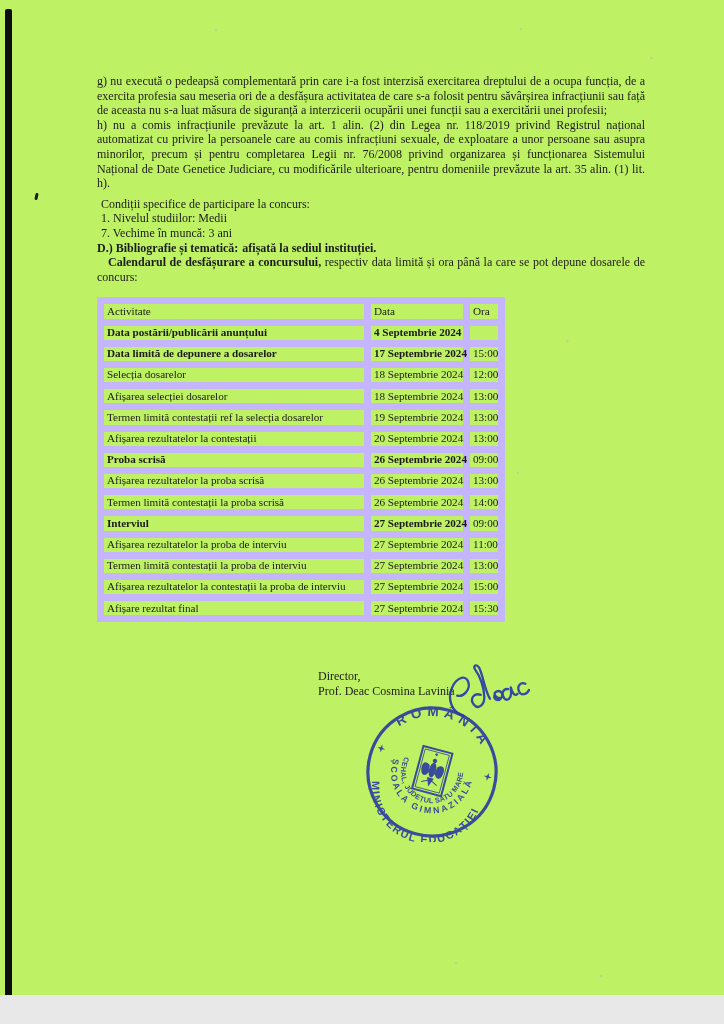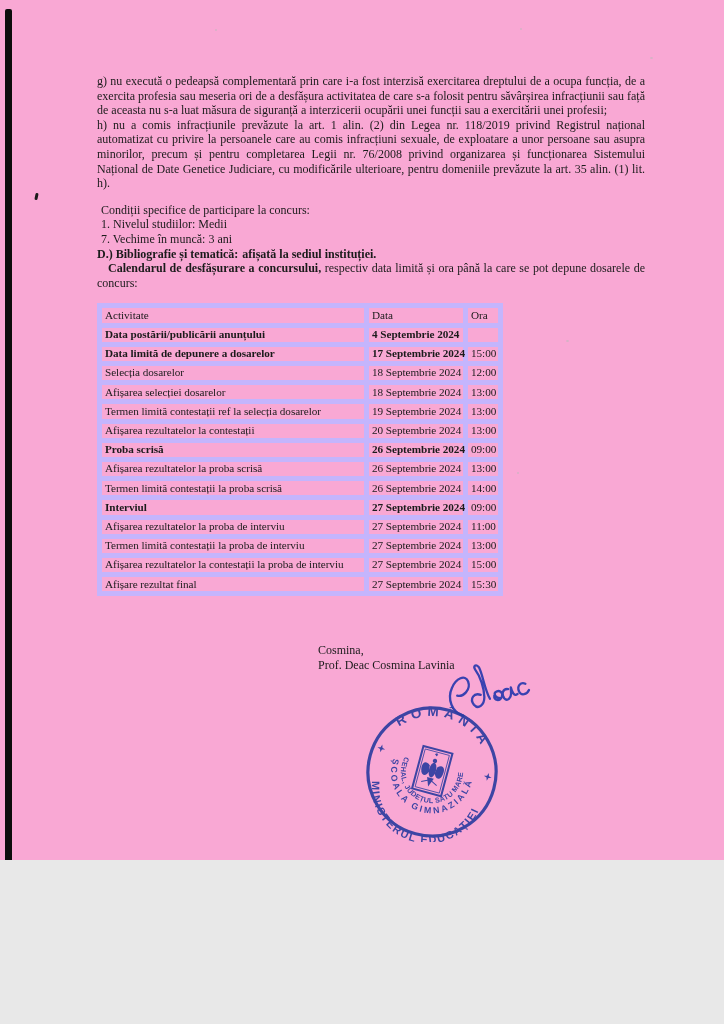--- a/index.html
+++ b/index.html
@@ -1,37 +1,37 @@
 <!DOCTYPE html>
 <html><head>
 <meta charset="utf-8">
 <title>Document</title>
 <style>
   html,body{margin:0;padding:0;background:#e8e8e8;}
-  .page{position:relative;width:724px;height:860px;background:#f9a8d4;overflow:hidden;
+  .page{position:relative;width:724px;height:995px;background:#bef264;overflow:hidden;
         font-family:"Liberation Serif","DejaVu Serif",serif;color:#1b1b1b;}
   
   .scan-strip{position:absolute;left:5px;top:9px;width:7px;height:1002px;background:#0d0d0d;border-radius:2px;}
   .scan-bottom{position:absolute;left:0;top:1010px;width:724px;height:2px;background:#c2c2c2;opacity:.6;}
   .ink-dot{position:absolute;left:35px;top:193px;width:3px;height:7px;background:#1c1c1c;border-radius:2px;transform:rotate(12deg);}
   .speck{position:absolute;border-radius:50%;background:#b9b9b9;opacity:.55;}
 
   .doc{position:absolute;left:97px;top:74px;width:548px;font-size:12px;line-height:14.6px;}
   .doc p{margin:0;}
   .justify{text-align:justify;}
-  .conditions{margin-top:12px;padding-left:4px;}
+  .conditions{margin-top:6px;padding-left:4px;}
   .biblio{margin-top:26px;}
   .biblio .lead{font-weight:700;}
   .biblio .rest{padding-left:4px;font-weight:bold;}
   .cal-intro{margin-top:24px;text-align:justify;}
   .cal-intro .lead{font-weight:700;margin-left:11px;}
 
   table.cal{border-collapse:collapse;table-layout:fixed;width:401px;margin-top:13px;
             font-size:11.2px;line-height:13.2px;letter-spacing:-0.05px;}
-  table.cal th,table.cal td{border:5px solid #c4b5fd;padding:0.5px 2px 0.5px 3px;
+  table.cal th,table.cal td{border:7px solid #c4b5fd;padding:0.5px 2px 0.5px 3px;
             text-align:left;font-weight:400;white-space:nowrap;vertical-align:middle;}
   table.cal{border-top:2px solid #2b2b2b;}
   table.cal tr.b td:nth-child(1),table.cal tr.b td:nth-child(2){font-weight:700;}
 
   .sig{margin-top:47px;margin-left:221px;line-height:15px;}
 
   .autograph{position:absolute;left:438px;top:659px;width:100px;height:64px;filter:blur(0.3px);}
   .stamp{position:absolute;left:362px;top:702px;width:140px;height:140px;filter:blur(0.35px);opacity:.92;}
   .stamp text{font-family:"Liberation Sans","DejaVu Sans",sans-serif;fill:#2e3da0;}
   .stamp .ln{stroke:#2e3da0;fill:none;}
@@ -152,21 +152,21 @@
           </tr>
           <tr>
             <td>Afișare rezultat final</td>
             <td>27 Septembrie 2024</td>
             <td>15:30</td>
           </tr>
         </tbody>
     </table>
 
     <div class="sig">
-      <div>Cosmina,</div>
+      <div>Director,</div>
       <div>Prof. Deac Cosmina Lavinia</div>
     </div>
   </div>
 
   <svg class="autograph" viewBox="0 0 100 64">
     <g transform="rotate(-14 50 32)" stroke="#2437ad" stroke-width="2.3" fill="none" stroke-linecap="round" stroke-linejoin="round" opacity="0.9">
       <path d="M20,50 C10,44 8,30 16,20 C22,12 32,10 33,18 C34,27 24,32 19,29"></path>
       <path d="M42,34 C36,30 30,35 33,42 C36,48 43,45 45,37 C47,28 46,16 43,9 C41,4 45,2 47,7 C49,15 47,30 50,40"></path>
       <path d="M55,38 C53,43 59,45 62,41 C65,37 61,33 57,35 C55,36 55,41 61,42"></path>
       <path d="M70,35 C65,33 62,38 64,43 C66,47 71,45 72,39 L73,34 C73,39 74,44 78,42"></path>

